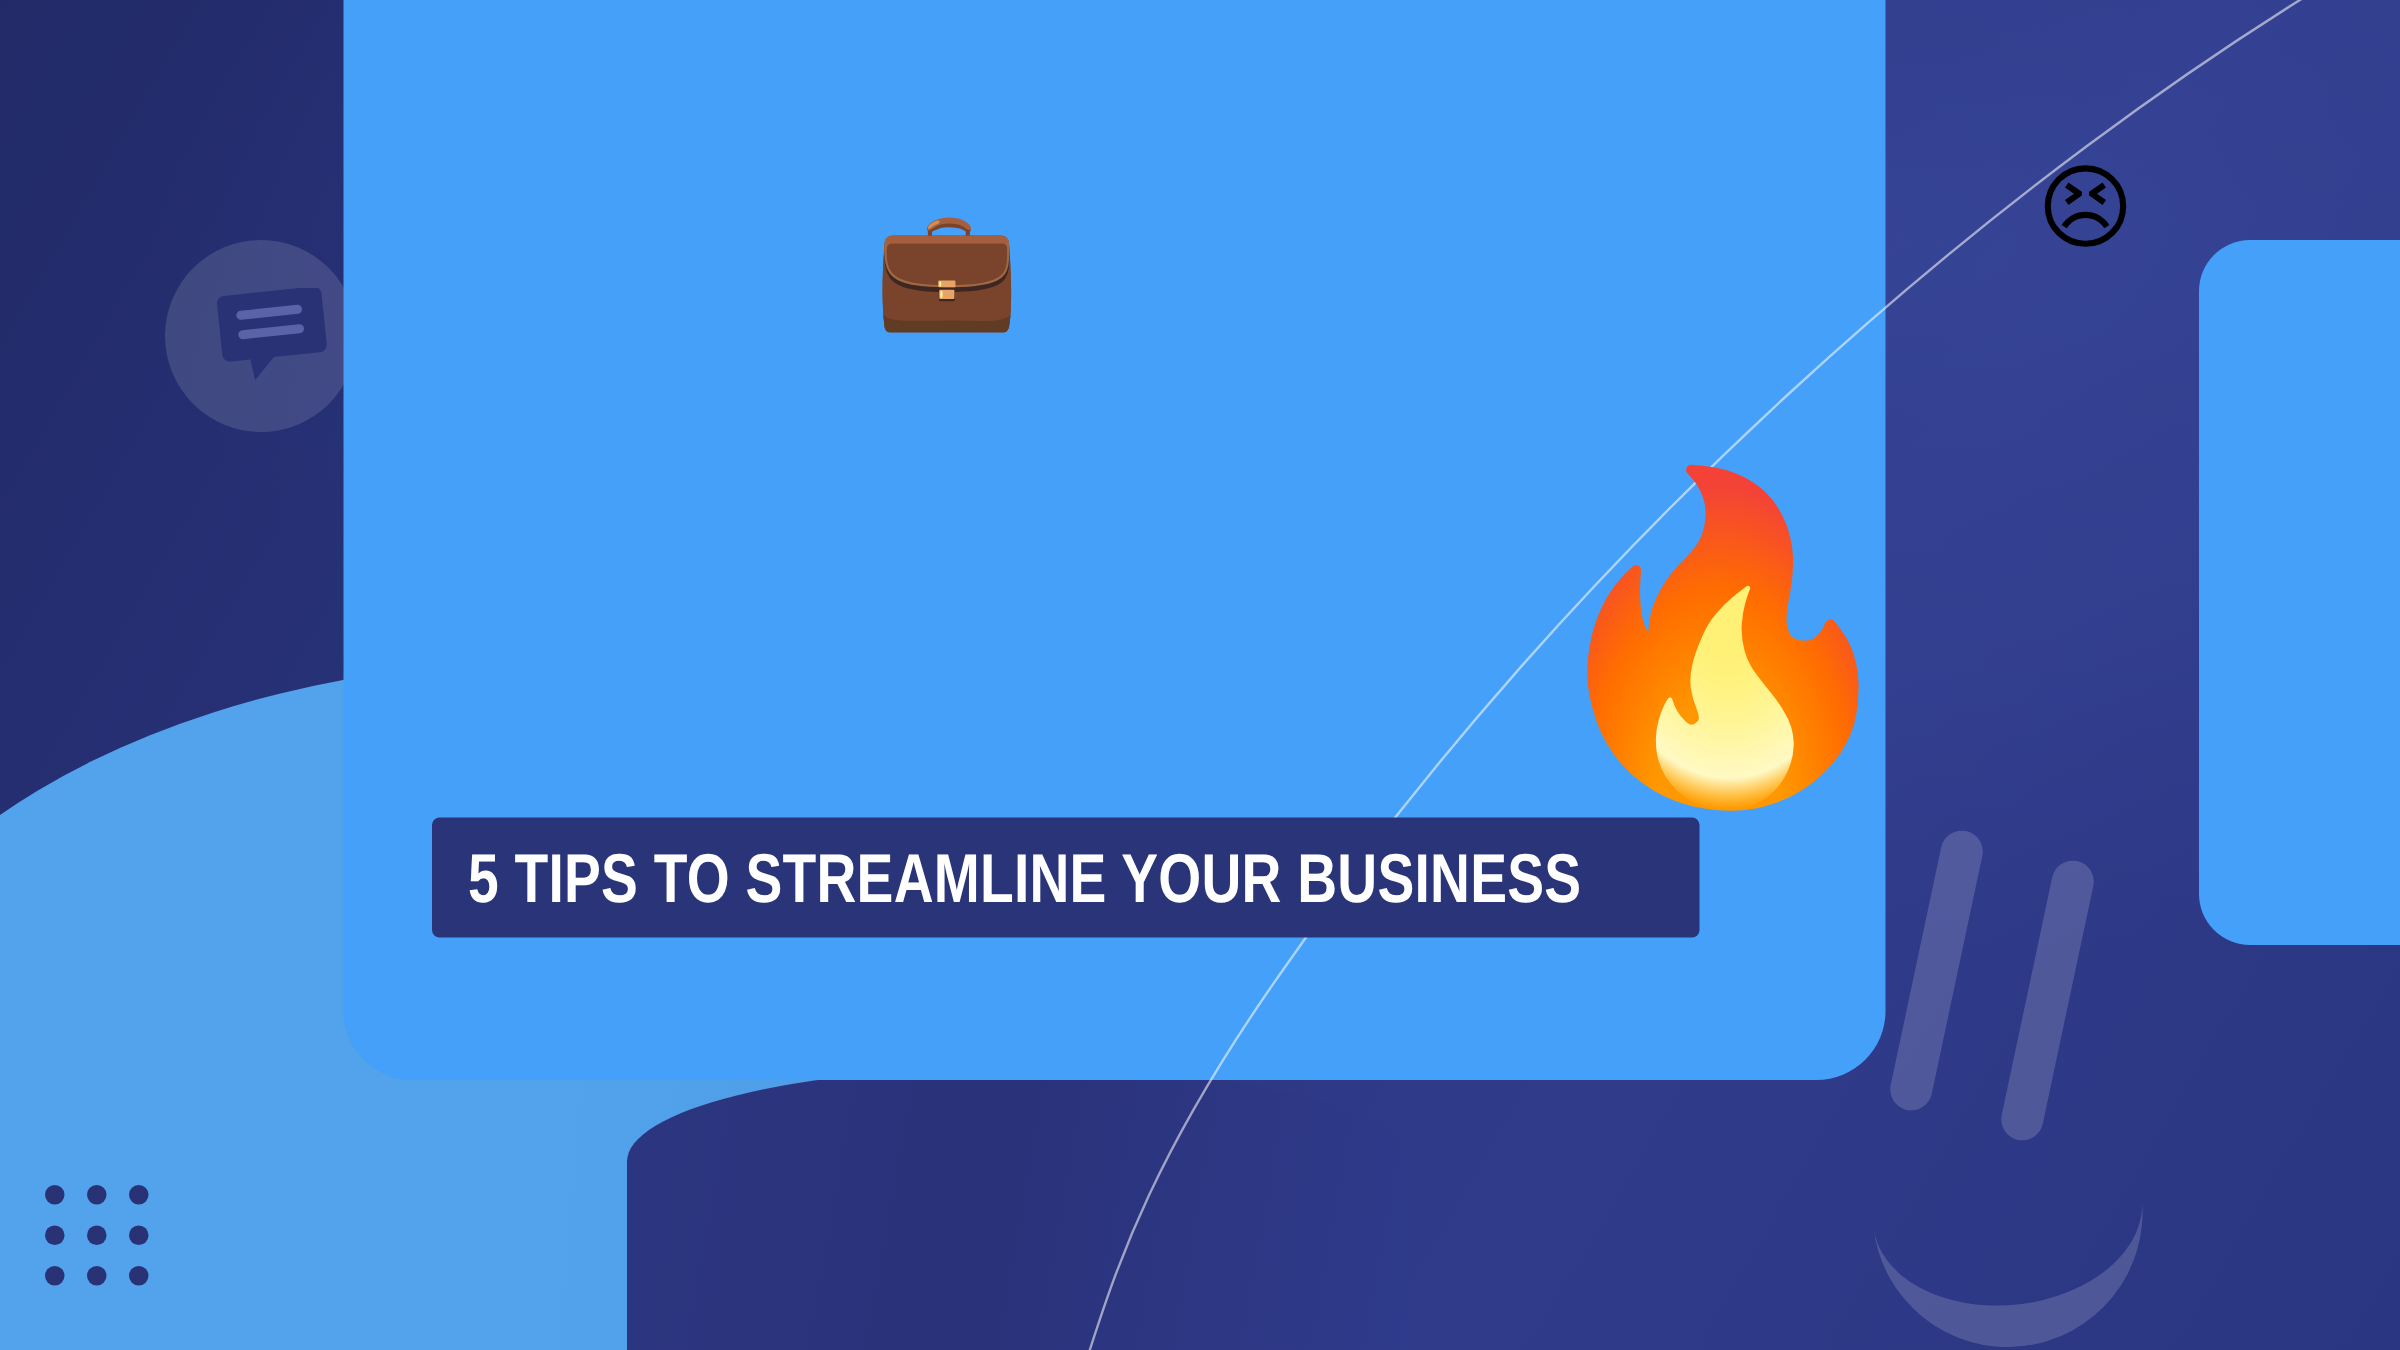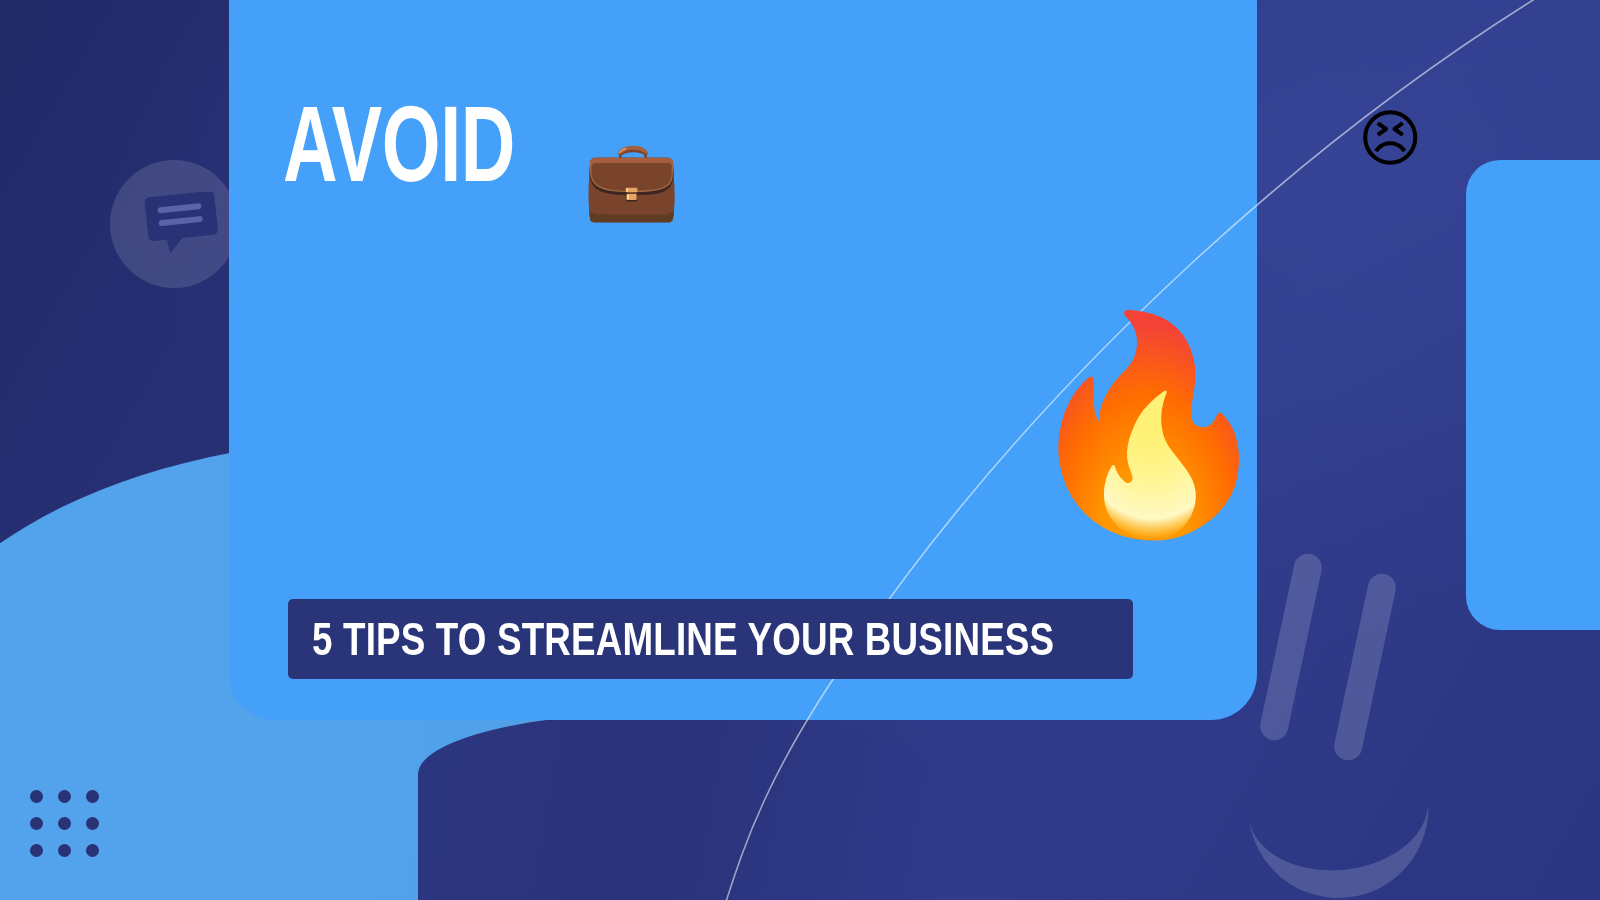--- a/index.html
+++ b/index.html
@@ -215,21 +215,21 @@
     position: absolute;
     left: 1358px;
     top: 108px;
     font-size: 62px;
   }
 
   
   .subtitle-bar {
     position: absolute;
     left: 288px;
-    top: 599px;
+    top: 545px;
     width: 845px;
     height: 80px;
     background: #2a3478;
     border-radius: 5px;
     display: flex;
     align-items: center;
   }
   .subtitle-text {
     color: #ffffff;
     font-size: 46px;
@@ -286,23 +286,20 @@
     <span class="arc"></span>
   </div>
 
   <div class="card"></div>
 
   <svg class="sweep-line" viewBox="0 0 1600 900" preserveAspectRatio="none">
     <path d="M1600 -40 C 1320 120, 1040 380, 860 640 C 760 780, 740 860, 720 920" fill="none" stroke="rgba(255,255,255,0.55)" stroke-width="1.6"></path>
   </svg>
 
   <div class="headline">
-    <div class="line line-1">
-      <span class="word">AVOID</span>
-    </div>
   </div>
 
   <span class="emoji emoji-briefcase">💼</span>
   <span class="emoji emoji-fire">🔥</span>
   <span class="emoji emoji-face">😣</span>
 
   <div class="subtitle-bar">
     <span class="subtitle-text">5 TIPS TO STREAMLINE YOUR BUSINESS</span>
   </div>
 

